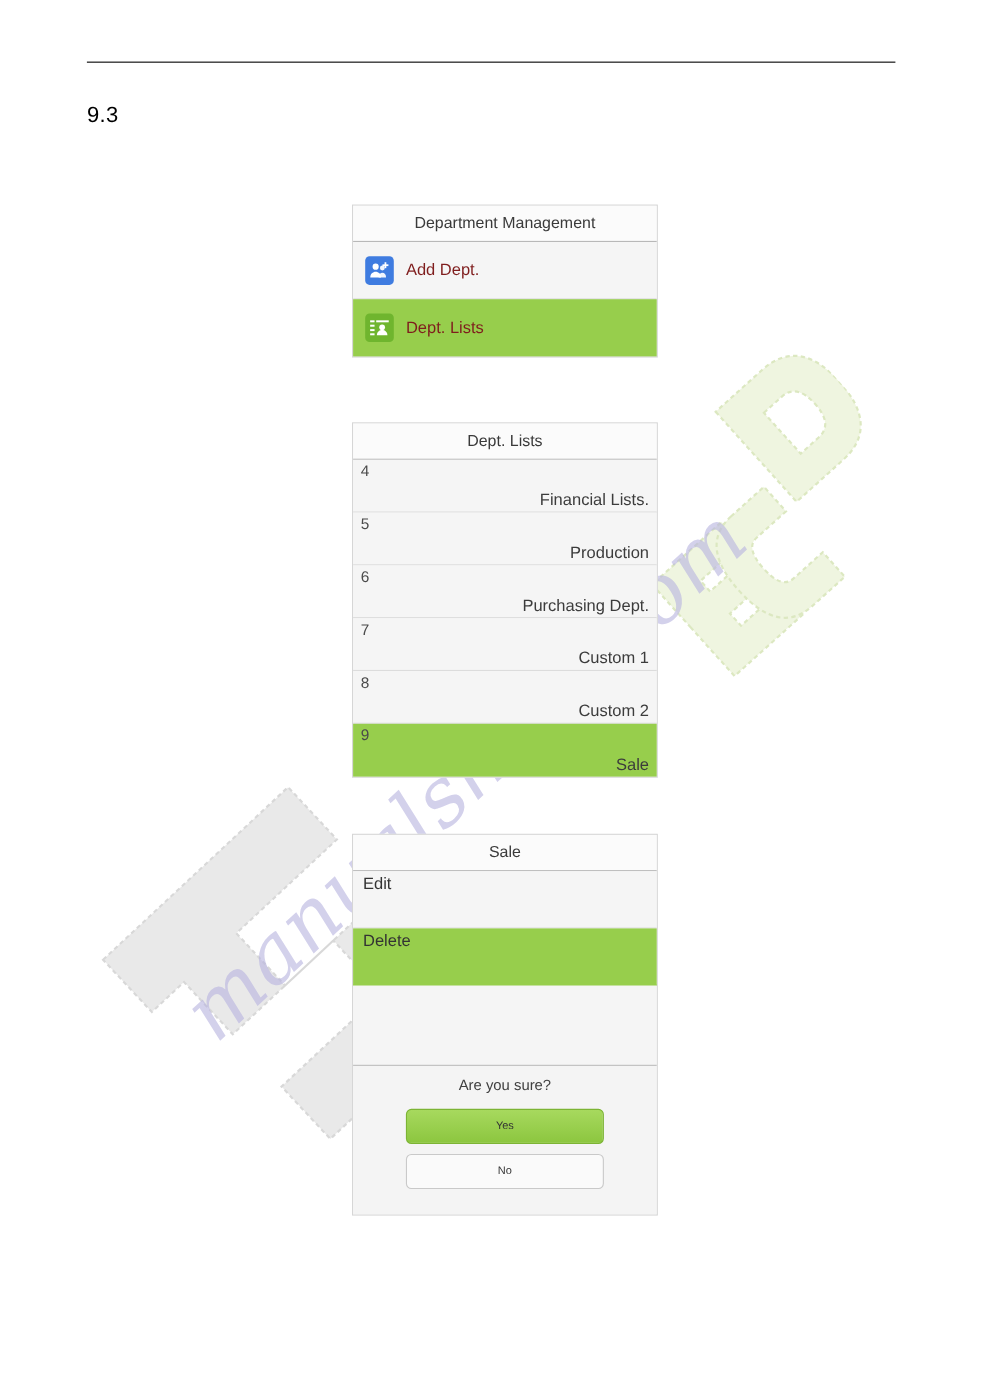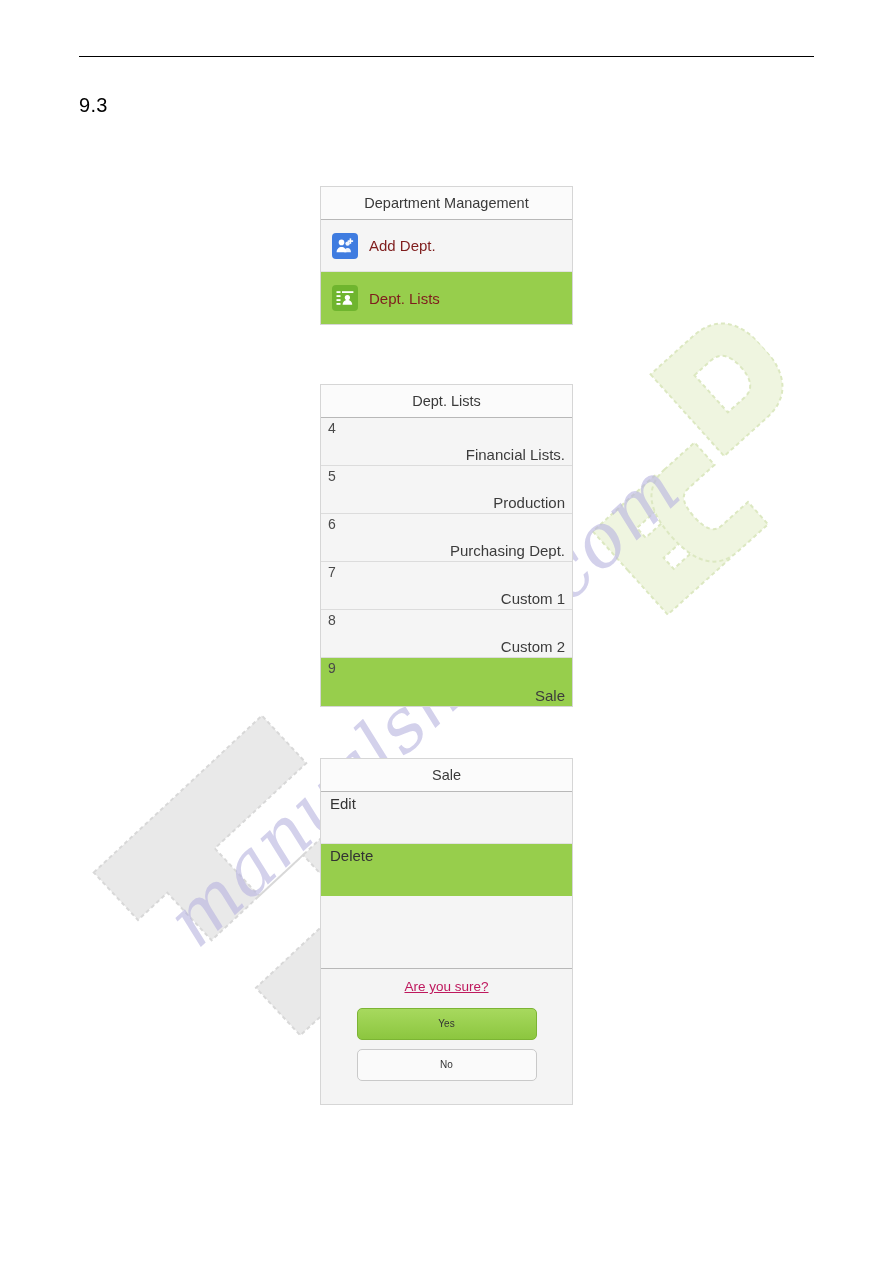--- a/index.html
+++ b/index.html
@@ -76,21 +76,21 @@
     top: 900px;
     font-size: 74px;
     transform: rotate(-43deg);
     transform-origin: left top;
   }
 
   
   .panel {
     position: absolute;
     left: 320px;
-    width: 253px;
+    width: 278px;
     background: #f4f4f4;
     border: 1px solid #d6d6d6;
     box-sizing: border-box;
     z-index: 2;
   }
   .panel-title {
     height: 33px;
     line-height: 33px;
     text-align: center;
     font-size: 14.5px;
@@ -171,23 +171,22 @@
   }
 
   
   .confirm-area {
     background: #f4f4f4;
     padding: 10px 0 14px 0;
   }
   .confirm-text {
     text-align: center;
     font-size: 13.5px;
-    color: #be185d;
+    color: #404040;
     margin-bottom: 14px;
-    text-decoration: underline;
   }
   .btn {
     display: block;
     width: 180px;
     height: 32px;
     margin: 0 auto 9px auto;
     border-radius: 5px;
     font-size: 10px;
     line-height: 30px;
     text-align: center;

